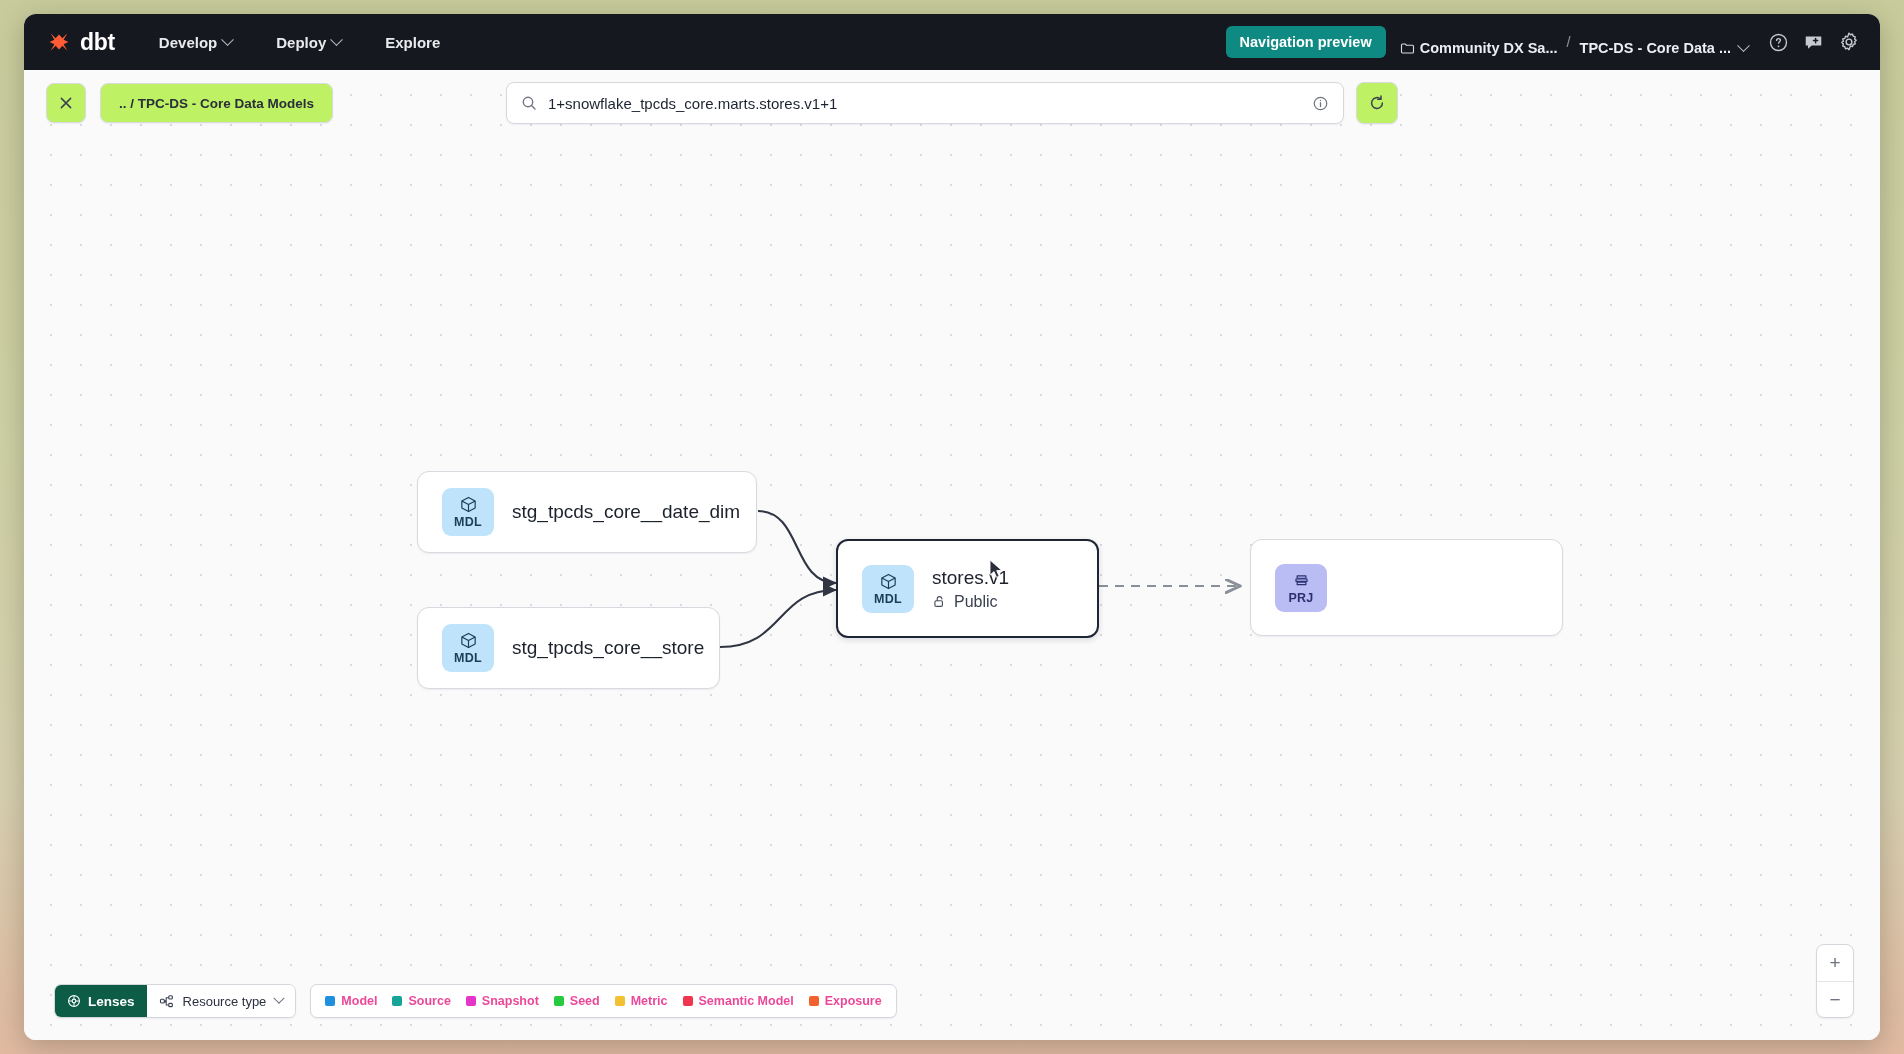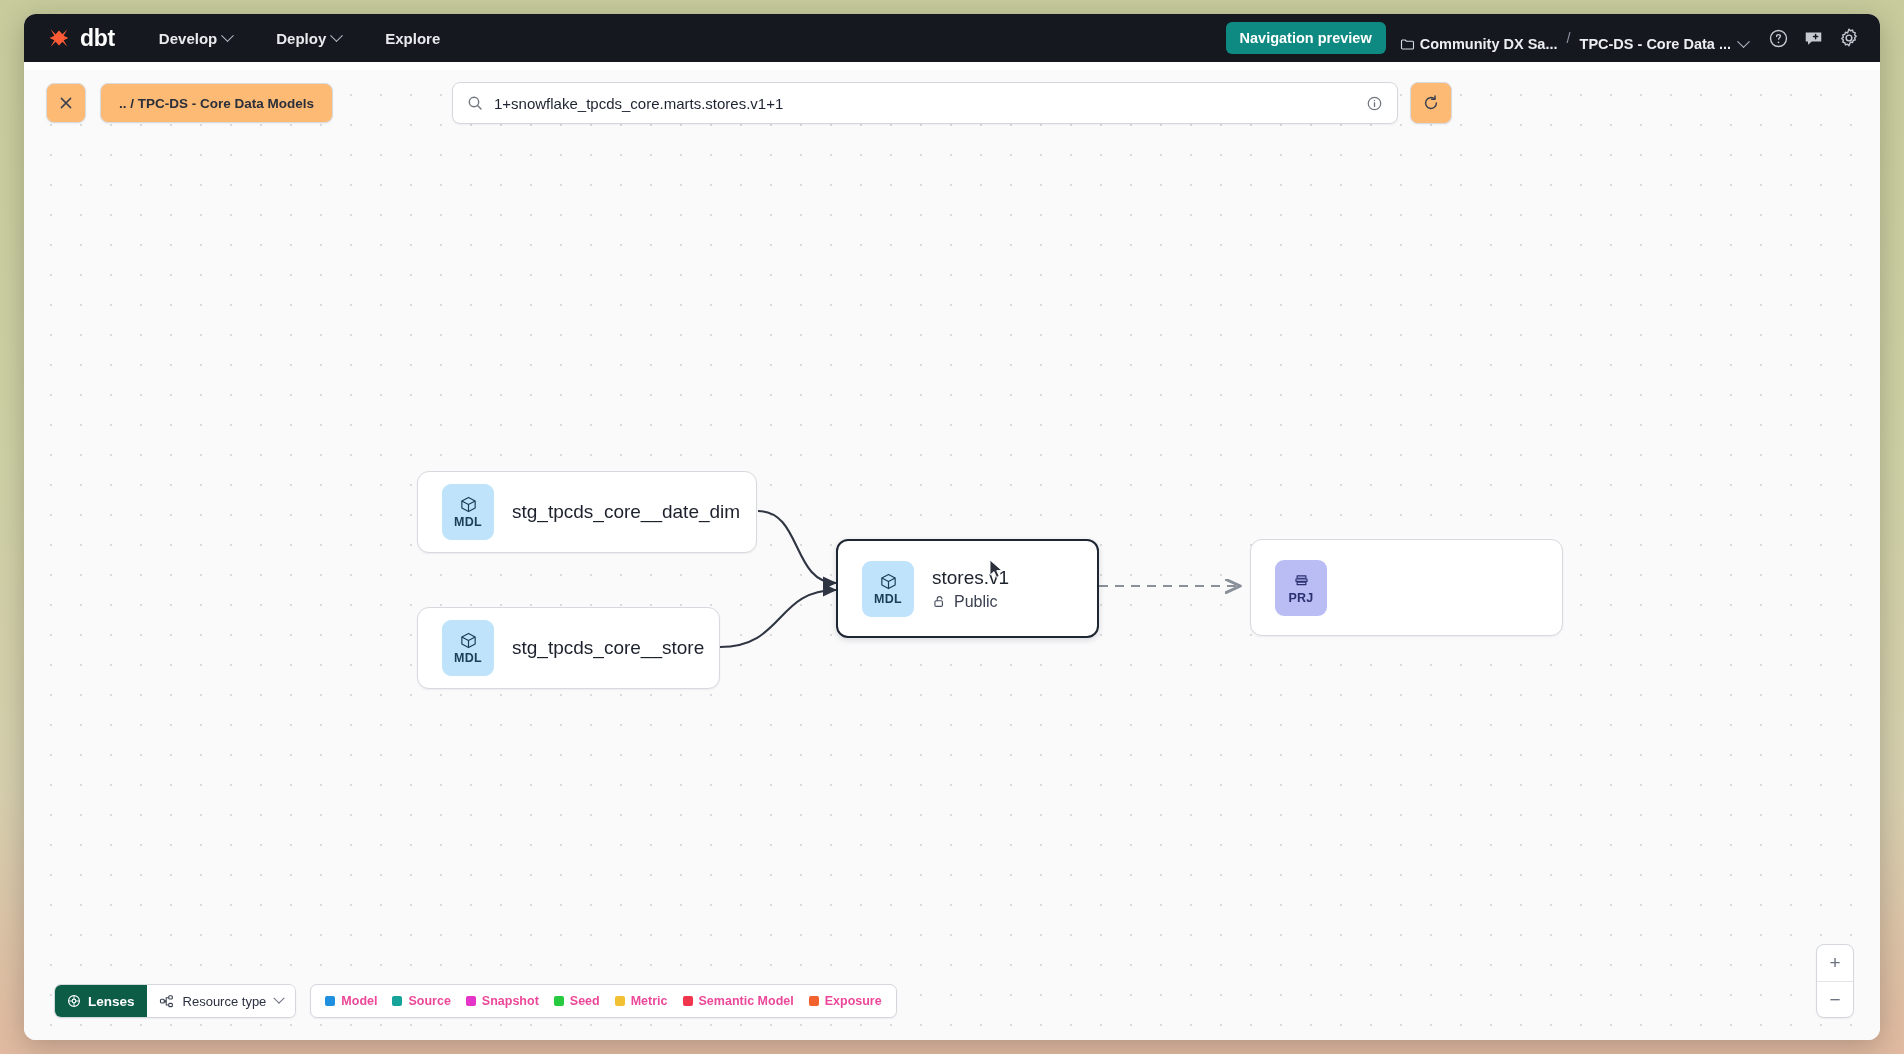--- a/index.html
+++ b/index.html
@@ -18,21 +18,21 @@
     position: absolute;
     left: 24px; top: 14px;
     width: 1856px; height: 1026px;
     border-radius: 12px;
     overflow: hidden;
     background: #fff;
     box-shadow: 0 6px 28px rgba(0,0,0,.22);
   }
   
   .topnav {
-    height: 48px;
+    height: 56px;
     background: #16181f;
     display: flex; align-items: center;
     padding: 0 20px 0 10px;
     color: #fff;
     position: relative;
   }
   .logo { display: flex; align-items: center; gap: 8px; padding: 0 18px 0 12px; }
   .logo-mark { width: 26px; height: 24px; display:block; }
   .logo-text { font-size: 23px; font-weight: 700; letter-spacing: -0.3px; color:#fff; }
   .nav-items { display: flex; align-items: center; gap: 20px; margin-left: 14px; }
@@ -57,32 +57,32 @@
   .topnav-actions .ico { cursor: pointer; opacity: .92; }
 
   
   .toolbar {
     position: absolute; top: 56px; left: 0; right: 0; height: 66px;
     display: flex; align-items: center; padding: 0 22px; z-index: 5;
     pointer-events: none;
   }
   .toolbar > * { pointer-events: auto; }
   .btn-box {
-    background: #fdba74; border: 1px solid #d8dade; border-radius: 8px;
+    background: #bef264; border: 1px solid #d8dade; border-radius: 8px;
     height: 40px; display: flex; align-items: center; justify-content: center;
     cursor: pointer; box-shadow: 0 1px 2px rgba(16,24,40,.05);
   }
   .btn-close { width: 40px; }
   .btn-crumb {
     padding: 0 18px; margin-left: 14px;
     font-size: 13.5px; font-weight: 700; color: #2a2f3a; white-space: nowrap;
   }
   .search-wrap {
     position: absolute; left: 50%; transform: translateX(-50%);
-    width: 1000px; display: flex; align-items: center; gap: 12px;
+    width: 892px; display: flex; align-items: center; gap: 12px;
   }
   .search-box {
     flex: 1; height: 42px; background: #fff; border: 1px solid #d4d7dc; border-radius: 8px;
     display: flex; align-items: center; gap: 11px; padding: 0 14px;
     box-shadow: 0 1px 2px rgba(16,24,40,.05);
   }
   .search-box input {
     flex: 1; border: 0; outline: 0; font-size: 15px; color: #1d2330;
     font-family: "Liberation Sans", sans-serif; background: transparent;
   }
@@ -102,21 +102,21 @@
     position: absolute; background: #fff;
     border: 1px solid #d6d9de; border-radius: 12px;
     display: flex; align-items: center; gap: 18px; padding: 0 24px;
     box-shadow: 0 1px 2px rgba(16,24,40,.06);
   }
   .node.selected {
     border: 2.5px solid #1f2633;
     box-shadow: 0 2px 6px rgba(16,24,40,.14);
   }
   .badge {
-    width: 52px; height: 56px; border-radius: 9px;
+    width: 52px; height: 48px; border-radius: 9px;
     display: flex; flex-direction: column; align-items: center; justify-content: center;
     gap: 1px; flex: none;
   }
   .badge-mdl { background: #bfe3fa; color: #1a3e55; }
   .badge-prj { background: #b9bdf4; color: #2c3070; }
   .badge-label { font-size: 12.5px; font-weight: 700; letter-spacing: .3px; }
   .node-title { font-size: 19px; color: #1c212c; font-weight: 400; white-space: nowrap; }
   .node-stack { display: flex; flex-direction: column; gap: 4px; }
   .node-sub { display: flex; align-items: center; gap: 7px; font-size: 16px; color: #3b4150; }
   .node-kicker { font-size: 16px; color: #3c4353; }

